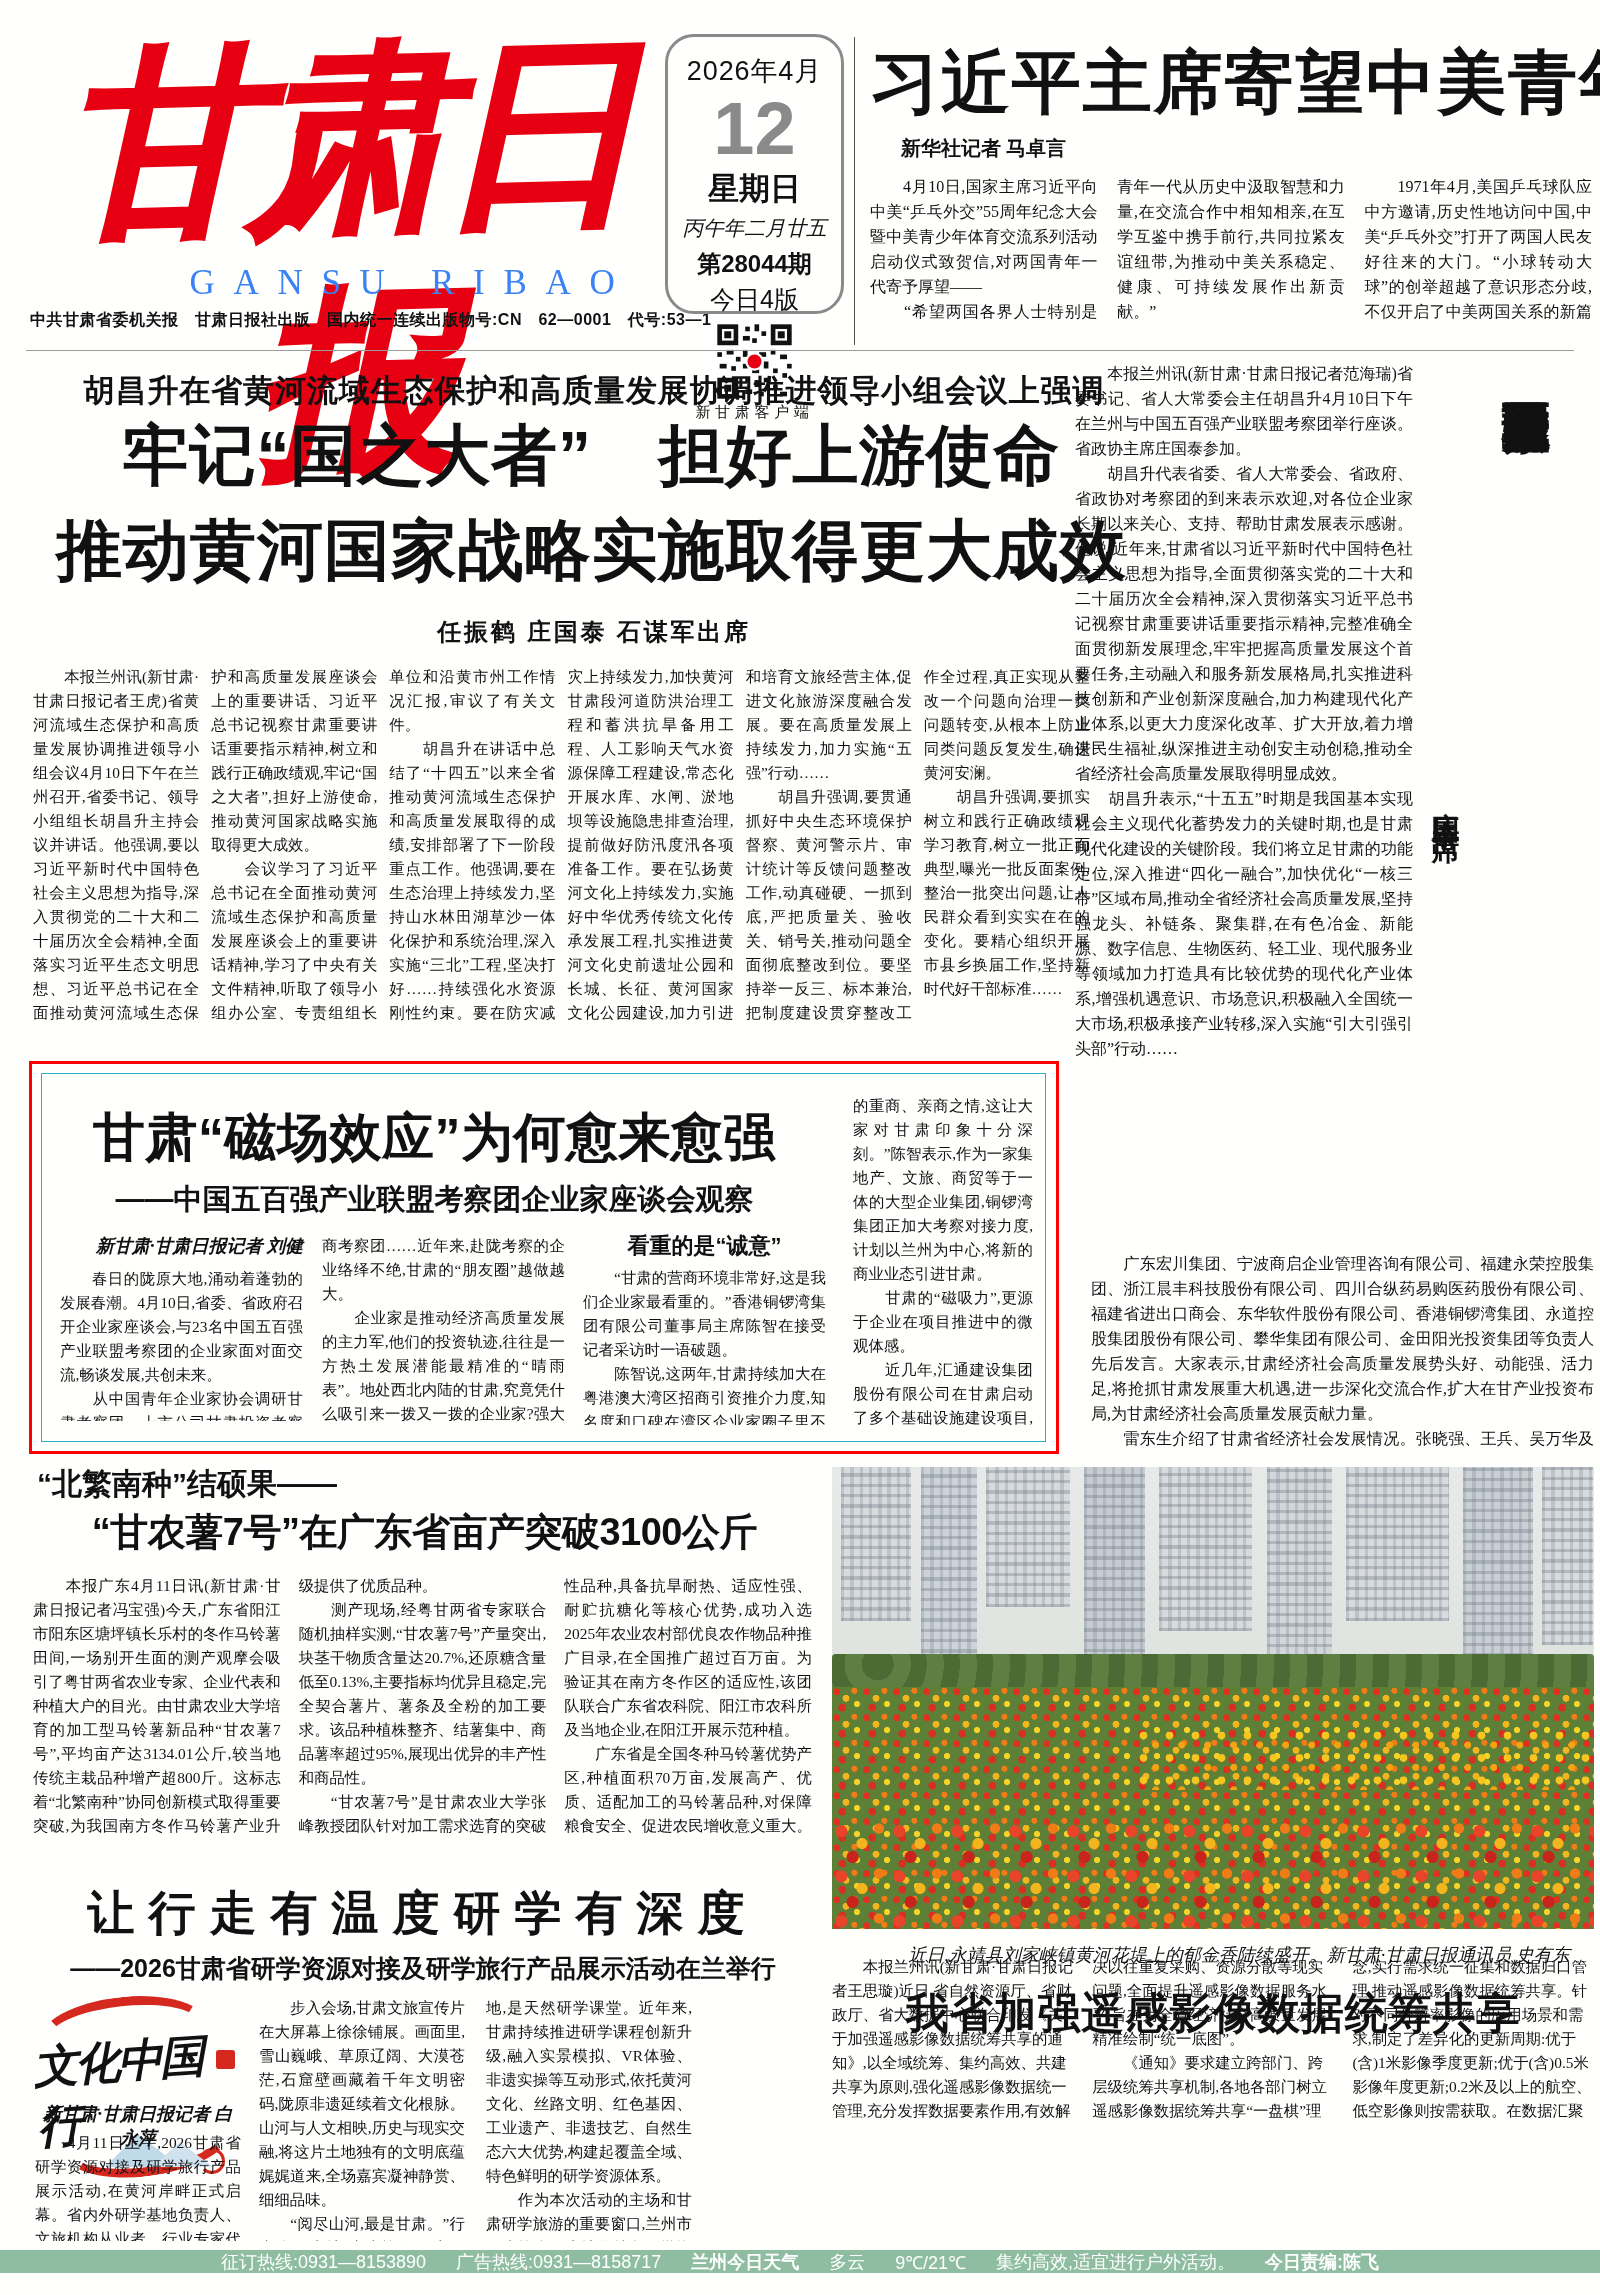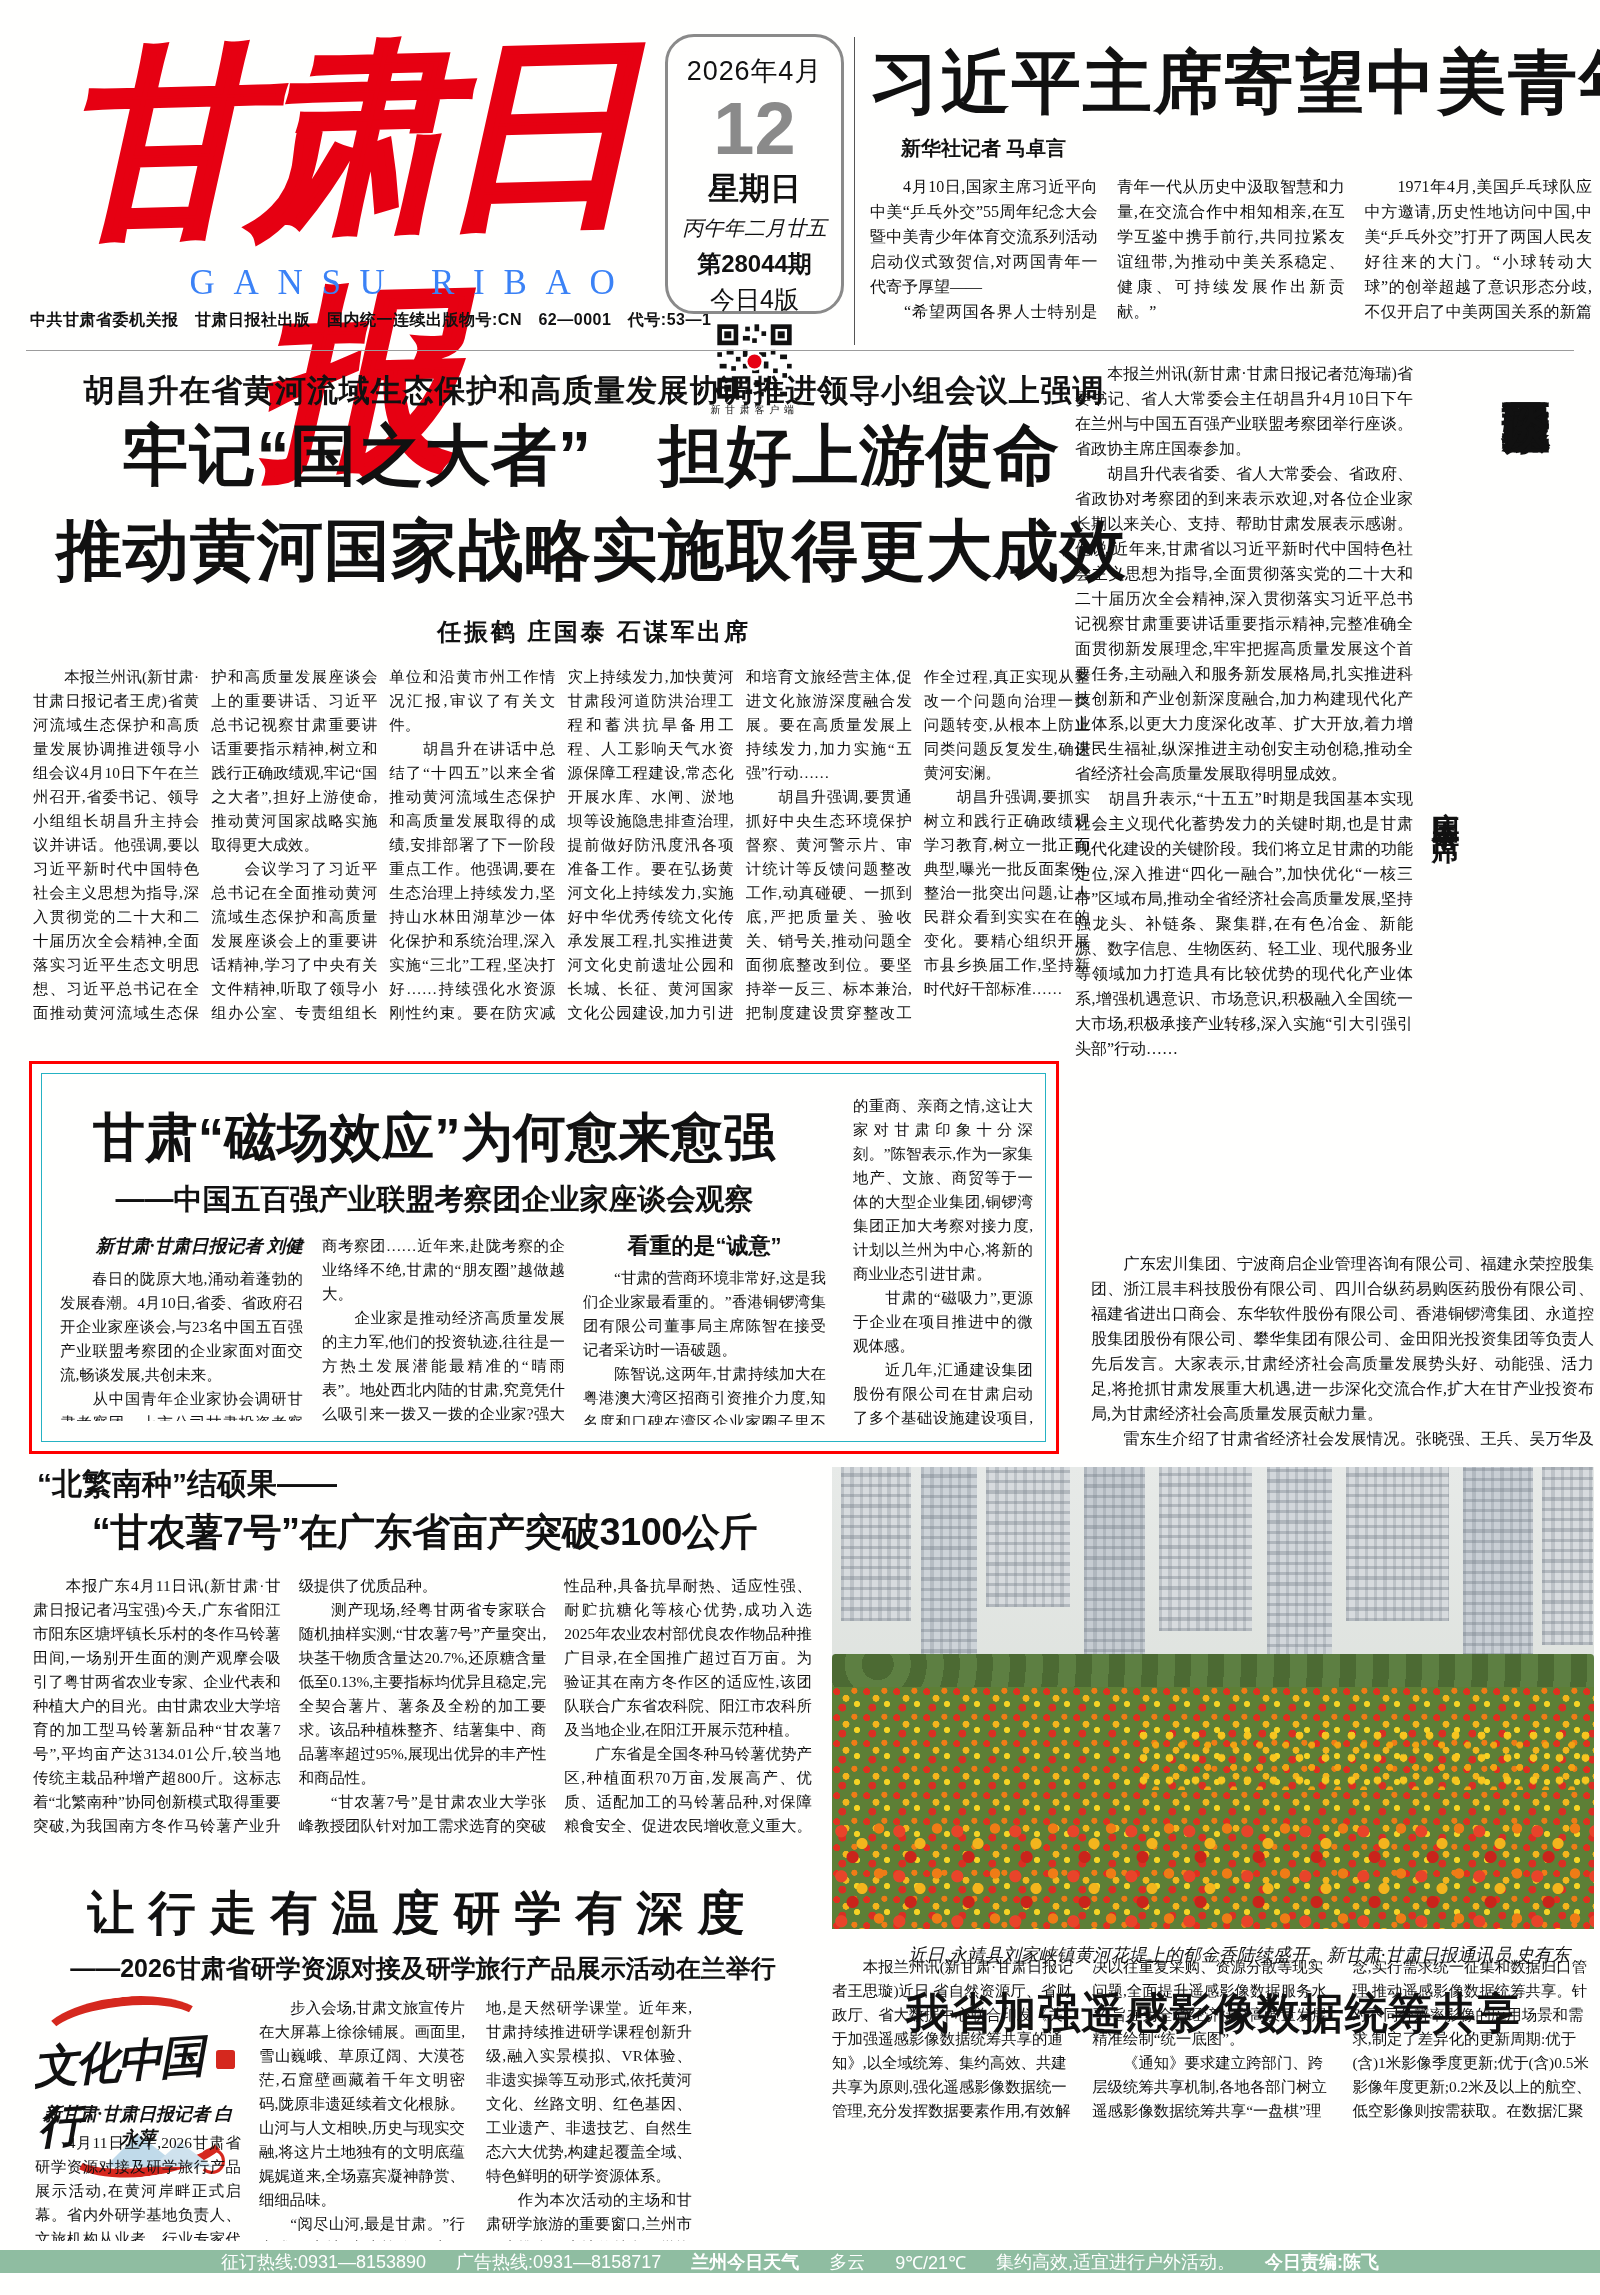--- a/index.html
+++ b/index.html
@@ -32,21 +32,21 @@
     left:665px; top:34px; width:179px; height:280px;
     border:3.3px solid #8a8a8a; border-radius:29px; text-align:center;
   }
   .db-ym { margin-top:16px; font-size:27px; letter-spacing:0.9px; }
   .db-day { font-size:74px; line-height:79px; font-weight:bold; color:#8a8a8a; font-family:"Liberation Sans", sans-serif; }
   .db-week { font-size:31px; font-weight:900; font-family:"Liberation Sans", sans-serif; }
   .db-lunar { margin-top:3.7px; font-size:20.6px; font-style:italic; }
   .db-issue { margin-top:6.5px; font-size:24px; font-weight:bold; font-family:"Liberation Sans", sans-serif; }
   .db-pages { margin-top:2.8px; font-size:25px; }
   .db-qr { margin-top:6.5px; }
-  .db-qr-label { font-size:10px; letter-spacing:4.7px; }
+  .db-qr-label { font-size:15px; letter-spacing:4.7px; }
 
   .vrule-header { left:854px; top:37px; width:1.4px; height:308px; background:#555; }
   .hrule-header { left:26px; top:350px; width:1548px; height:1.4px; background:#9c9c9c; }
 
   
   .tr-headline { left:870px; top:37px; width:722px; font-size:69px; font-weight:900; letter-spacing:1.9px; white-space:nowrap; }
   .tr-byline { left:862px; top:135px; width:243px; font-size:20px; text-align:center; font-weight:bold; }
   .tr-body { left:870px; top:174px; width:722px; height:169px; column-count:3; column-gap:19.6px; font-size:16px; line-height:25px; }
 
   

